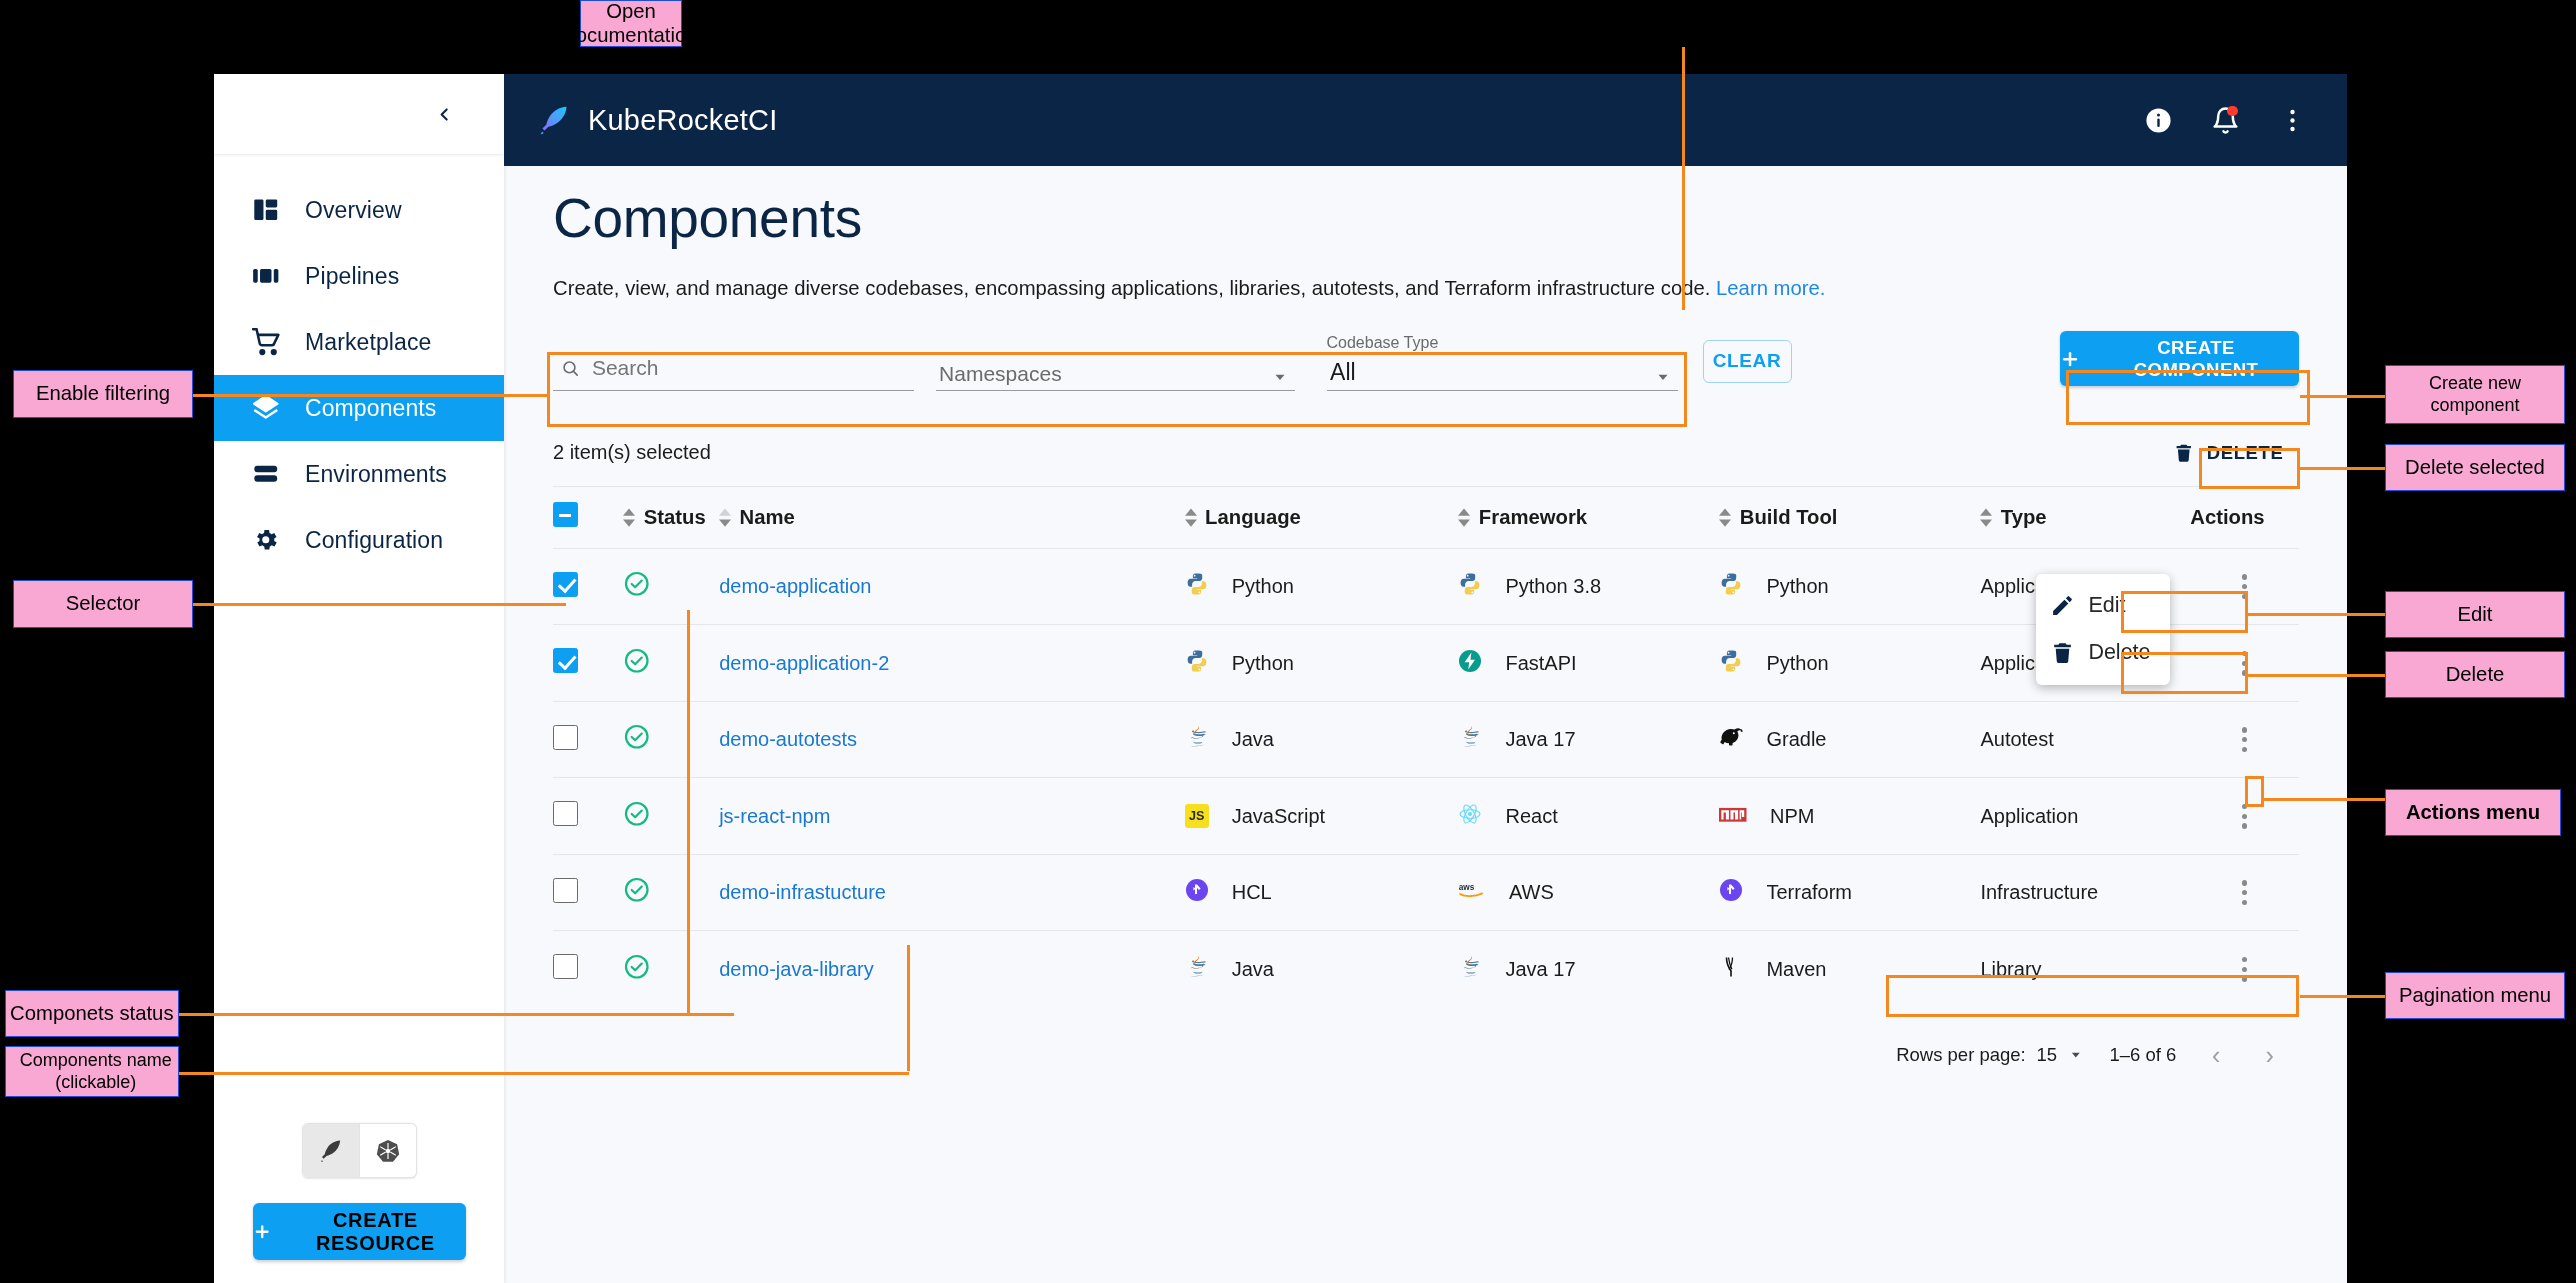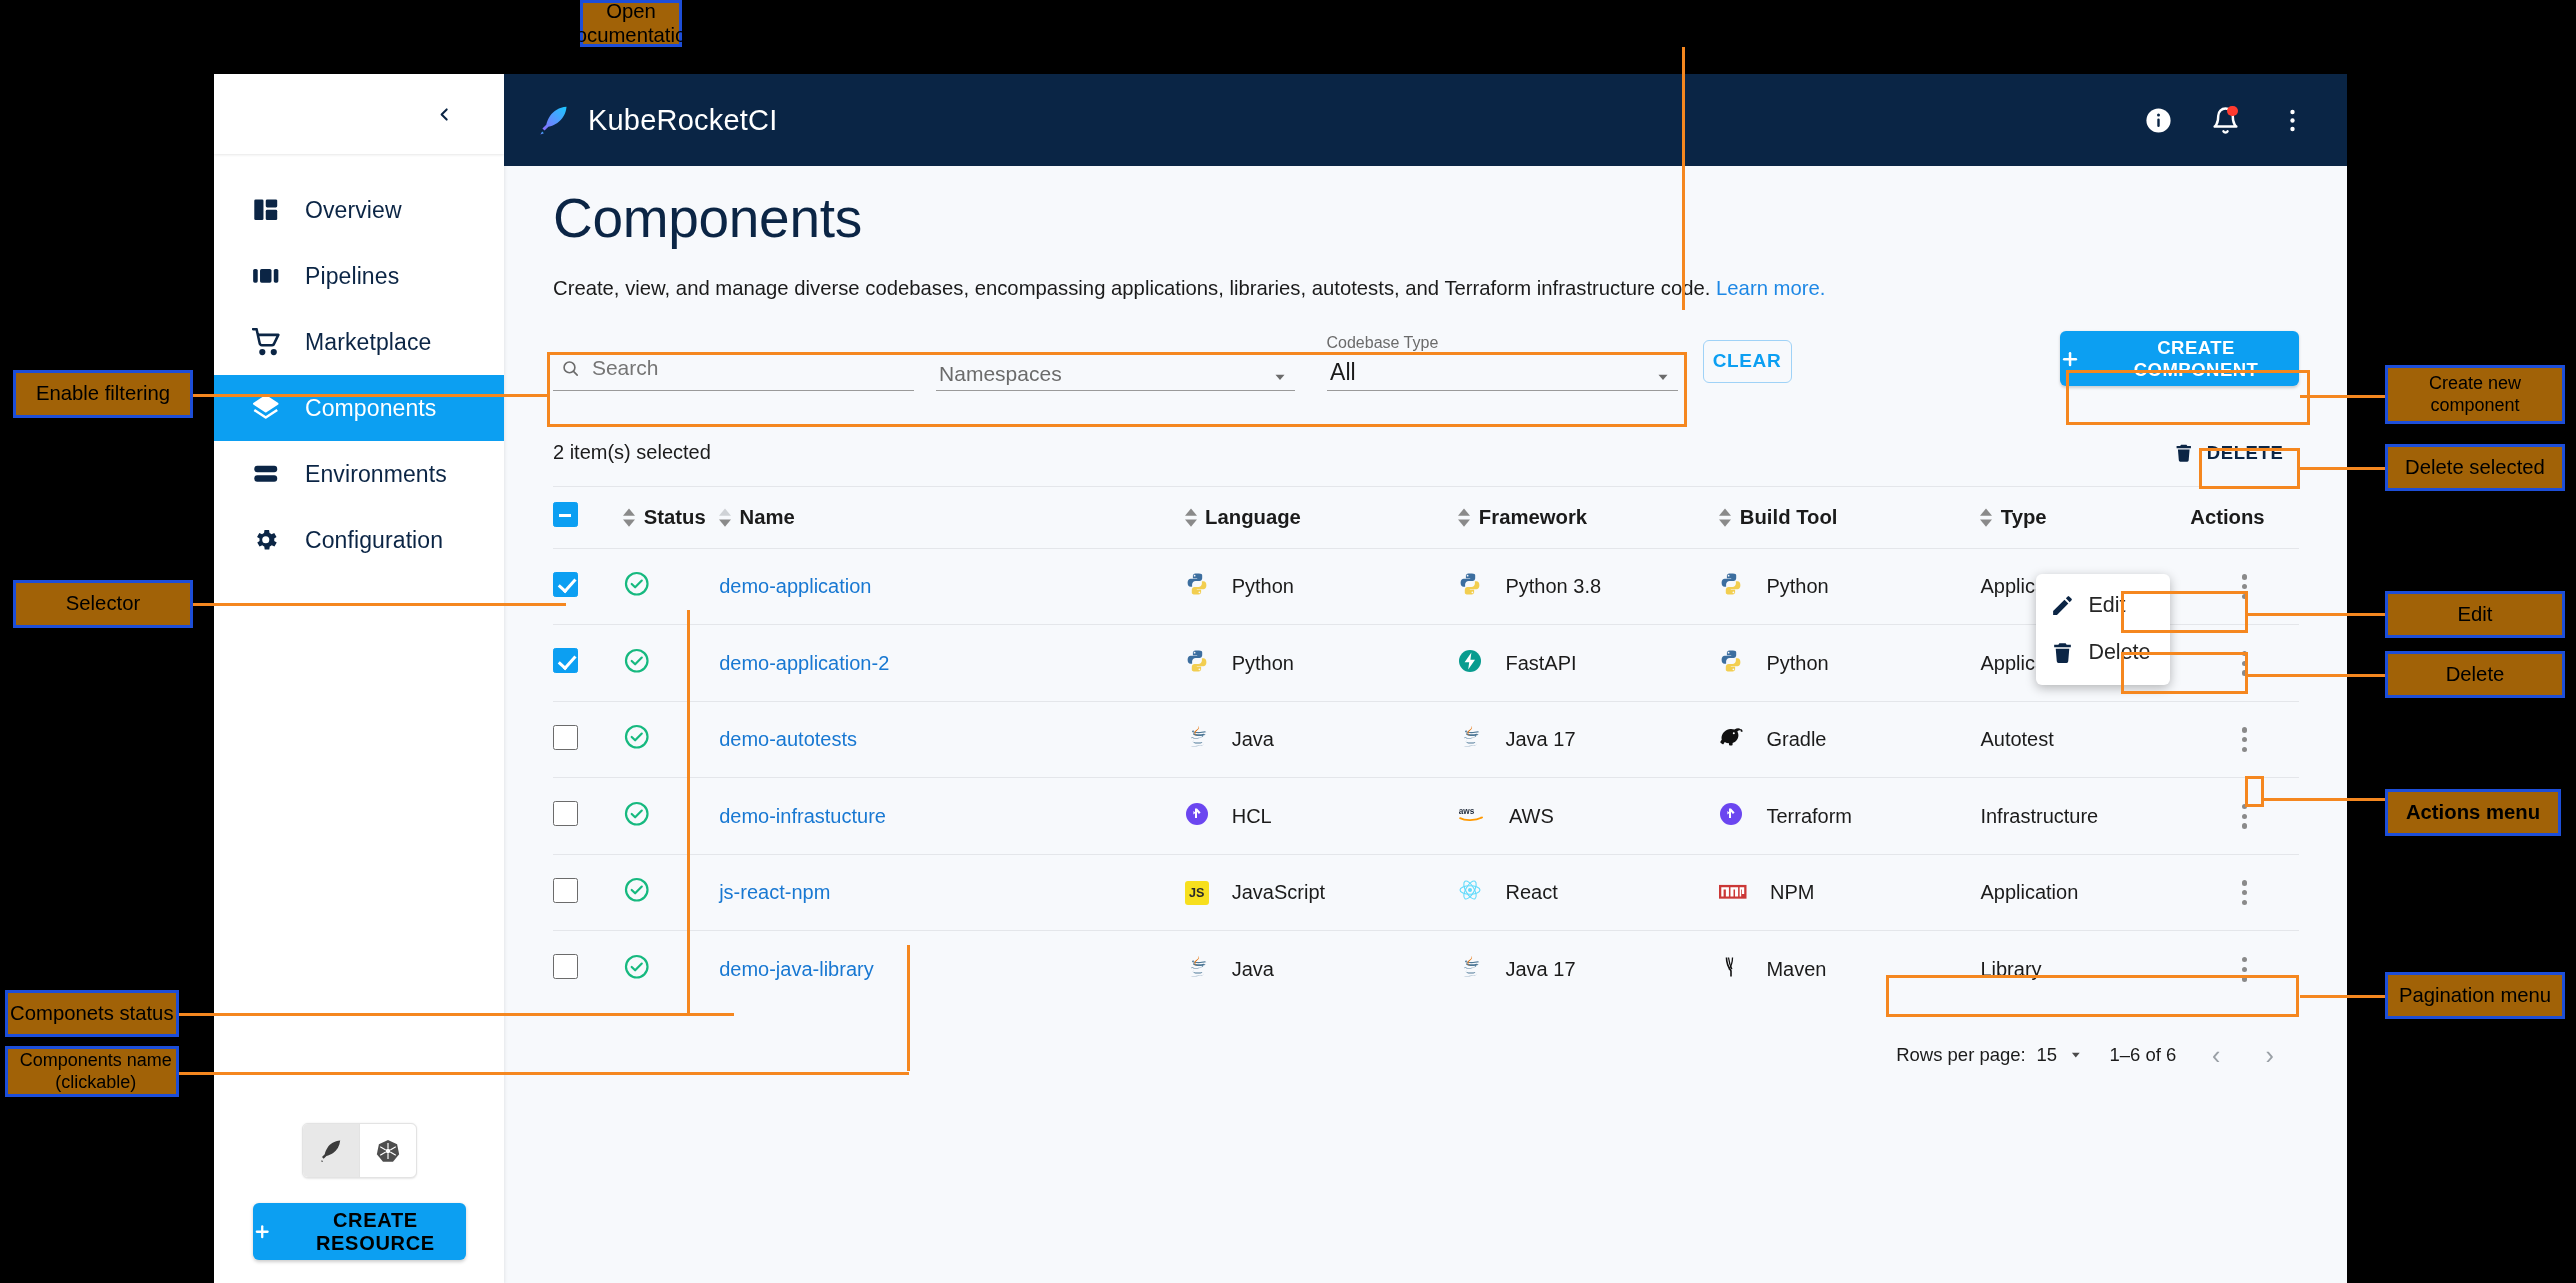--- a/index.html
+++ b/index.html
@@ -132,21 +132,21 @@
   .pg-arrow { color:#9aa0a6; font-size:25px; padding:0 9.6px; cursor:pointer; }
 
   
   .row-menu { position:absolute; left:1822px; top:500px; width:134px; background:#fff;
               border-radius:6px; box-shadow:0 3px 10.8px rgba(0,0,0,.28); padding:8.4px 0; z-index:8; }
   .rm-item { display:flex; align-items:center; gap:0; height:47px; padding:0 14.4px; cursor:pointer; }
   .rm-ico { width:38px; display:flex; align-items:center; color:#0b2545; }
   .rm-lbl { font-size:21.5px; color:#262626; }
 
   
-  .ann { position:absolute; background:#a16207; border:3px solid #1d4ed8; display:flex;
+  .ann { position:absolute; background:#f9a8d4; border:1px solid #1d4ed8; display:flex;
          align-items:center; justify-content:center; text-align:center; color:#000;
          font-size:20.3px; line-height:1.18; z-index:20; }
   .hl { position:absolute; border:3px solid #f5871f; z-index:15; pointer-events:none; }
   .ln { position:absolute; background:#f5871f; z-index:14; }
   .ln.h { height:3px; }
   .ln.v { width:3px; }
 </style>
 </head>
 <body>
 
@@ -585,96 +585,96 @@
                   <i></i>
                 </span>
               </td>
             </tr>
             <tr>
               <td class="c-check"><span class="cb "></span></td>
               <td class="c-status"><span><svg width="27.5" height="27.5" viewBox="0 0 24 24" fill="none" stroke="#16b97f" stroke-width="1.9">
                     <circle cx="12" cy="12" r="9.4"></circle>
                     <polyline points="7.6 12.2 10.6 15.1 16.4 9.2" stroke-linecap="round" stroke-linejoin="round"></polyline>
                   </svg></span></td>
-              <td class="c-name"><a class="link" href="#">demo-infrastucture</a></td>
+              <td class="c-name"><a class="link" href="#">js-react-npm</a></td>
               <td class="c-lang">
                 <span class="cell-ico">
-                  <span><svg width="24" height="24" viewBox="0 0 24 24">
-                      <circle cx="12" cy="12" r="11" fill="#6b46f0"></circle>
-                      <path d="M12 6.4l3.6 4.2-1.7 1.4-1.9-2.2v6.3h-2v-9.7z" fill="#fff"></path>
-                      <path d="M8.4 9.1l2.2 1.7-2.2 1.7z" fill="#fff"></path>
-                    </svg></span>
-                  <span>HCL</span>
+                  <span>
+                    <span class="sq" style="background:#f7df1e;color:#2a2a2a;">JS</span>
+                  </span>
+                  <span>JavaScript</span>
                 </span>
               </td>
               <td class="c-fw">
                 <span class="cell-ico">
-                  <span><svg width="27.5" height="18" viewBox="0 0 40 26" style="font-size:33px">
-                      <text x="1" y="13" font-family="Liberation Sans, sans-serif" font-size="12" font-weight="bold" fill="#252f3e">aws</text>
-                      <path d="M3 19c7 4 22 4 32-1" stroke="#f90" stroke-width="2.6" fill="none" stroke-linecap="round"></path>
-                      <path d="M33 16.6l3 1.4-3 2z" fill="#f90"></path>
-                    </svg></span>
-                  <span>AWS</span>
+                  <span><svg width="24" height="24" viewBox="0 0 24 24" fill="none" stroke="#61dafb" stroke-width="1.1">
+                      <circle cx="12" cy="12" r="2" fill="#61dafb" stroke="none"></circle>
+                      <ellipse cx="12" cy="12" rx="10" ry="4.2"></ellipse>
+                      <ellipse cx="12" cy="12" rx="10" ry="4.2" transform="rotate(60 12 12)"></ellipse>
+                      <ellipse cx="12" cy="12" rx="10" ry="4.2" transform="rotate(120 12 12)"></ellipse>
+                    </svg></span>
+                  <span>React</span>
                 </span>
               </td>
               <td class="c-bt">
                 <span class="cell-ico">
-                  <span><svg width="24" height="24" viewBox="0 0 24 24">
-                      <circle cx="12" cy="12" r="11" fill="#6b46f0"></circle>
-                      <path d="M12 6.4l3.6 4.2-1.7 1.4-1.9-2.2v6.3h-2v-9.7z" fill="#fff"></path>
-                      <path d="M8.4 9.1l2.2 1.7-2.2 1.7z" fill="#fff"></path>
-                    </svg></span>
-                  <span>Terraform</span>
-                </span>
-              </td>
-              <td class="c-type"><span>Infrastructure</span></td>
+                  <span><svg width="27.5" height="15.6" viewBox="0 0 36 18">
+                      <rect width="36" height="18" fill="#cb3837"></rect>
+                      <path d="M3 3h10v12h-4V6h-3v9H3zM15 3h10v12h-4V6h-2v9h-4zM27 3h6v9h-3V6h-1v9h-2z" fill="#fff"></path>
+                    </svg></span>
+                  <span>NPM</span>
+                </span>
+              </td>
+              <td class="c-type"><span>Application</span></td>
               <td class="c-act">
                 <span class="kebab">
                   <i></i>
                   <i></i>
                   <i></i>
                 </span>
               </td>
             </tr>
             <tr>
               <td class="c-check"><span class="cb "></span></td>
               <td class="c-status"><span><svg width="27.5" height="27.5" viewBox="0 0 24 24" fill="none" stroke="#16b97f" stroke-width="1.9">
                     <circle cx="12" cy="12" r="9.4"></circle>
                     <polyline points="7.6 12.2 10.6 15.1 16.4 9.2" stroke-linecap="round" stroke-linejoin="round"></polyline>
                   </svg></span></td>
-              <td class="c-name"><a class="link" href="#">js-react-npm</a></td>
+              <td class="c-name"><a class="link" href="#">demo-infrastucture</a></td>
               <td class="c-lang">
                 <span class="cell-ico">
-                  <span>
-                    <span class="sq" style="background:#f7df1e;color:#2a2a2a;">JS</span>
-                  </span>
-                  <span>JavaScript</span>
+                  <span><svg width="24" height="24" viewBox="0 0 24 24">
+                      <circle cx="12" cy="12" r="11" fill="#6b46f0"></circle>
+                      <path d="M12 6.4l3.6 4.2-1.7 1.4-1.9-2.2v6.3h-2v-9.7z" fill="#fff"></path>
+                      <path d="M8.4 9.1l2.2 1.7-2.2 1.7z" fill="#fff"></path>
+                    </svg></span>
+                  <span>HCL</span>
                 </span>
               </td>
               <td class="c-fw">
                 <span class="cell-ico">
-                  <span><svg width="24" height="24" viewBox="0 0 24 24" fill="none" stroke="#61dafb" stroke-width="1.1">
-                      <circle cx="12" cy="12" r="2" fill="#61dafb" stroke="none"></circle>
-                      <ellipse cx="12" cy="12" rx="10" ry="4.2"></ellipse>
-                      <ellipse cx="12" cy="12" rx="10" ry="4.2" transform="rotate(60 12 12)"></ellipse>
-                      <ellipse cx="12" cy="12" rx="10" ry="4.2" transform="rotate(120 12 12)"></ellipse>
-                    </svg></span>
-                  <span>React</span>
+                  <span><svg width="27.5" height="18" viewBox="0 0 40 26" style="font-size:33px">
+                      <text x="1" y="13" font-family="Liberation Sans, sans-serif" font-size="12" font-weight="bold" fill="#252f3e">aws</text>
+                      <path d="M3 19c7 4 22 4 32-1" stroke="#f90" stroke-width="2.6" fill="none" stroke-linecap="round"></path>
+                      <path d="M33 16.6l3 1.4-3 2z" fill="#f90"></path>
+                    </svg></span>
+                  <span>AWS</span>
                 </span>
               </td>
               <td class="c-bt">
                 <span class="cell-ico">
-                  <span><svg width="27.5" height="15.6" viewBox="0 0 36 18">
-                      <rect width="36" height="18" fill="#cb3837"></rect>
-                      <path d="M3 3h10v12h-4V6h-3v9H3zM15 3h10v12h-4V6h-2v9h-4zM27 3h6v9h-3V6h-1v9h-2z" fill="#fff"></path>
-                    </svg></span>
-                  <span>NPM</span>
-                </span>
-              </td>
-              <td class="c-type"><span>Application</span></td>
+                  <span><svg width="24" height="24" viewBox="0 0 24 24">
+                      <circle cx="12" cy="12" r="11" fill="#6b46f0"></circle>
+                      <path d="M12 6.4l3.6 4.2-1.7 1.4-1.9-2.2v6.3h-2v-9.7z" fill="#fff"></path>
+                      <path d="M8.4 9.1l2.2 1.7-2.2 1.7z" fill="#fff"></path>
+                    </svg></span>
+                  <span>Terraform</span>
+                </span>
+              </td>
+              <td class="c-type"><span>Infrastructure</span></td>
               <td class="c-act">
                 <span class="kebab">
                   <i></i>
                   <i></i>
                   <i></i>
                 </span>
               </td>
             </tr>
             <tr>
               <td class="c-check"><span class="cb "></span></td>

